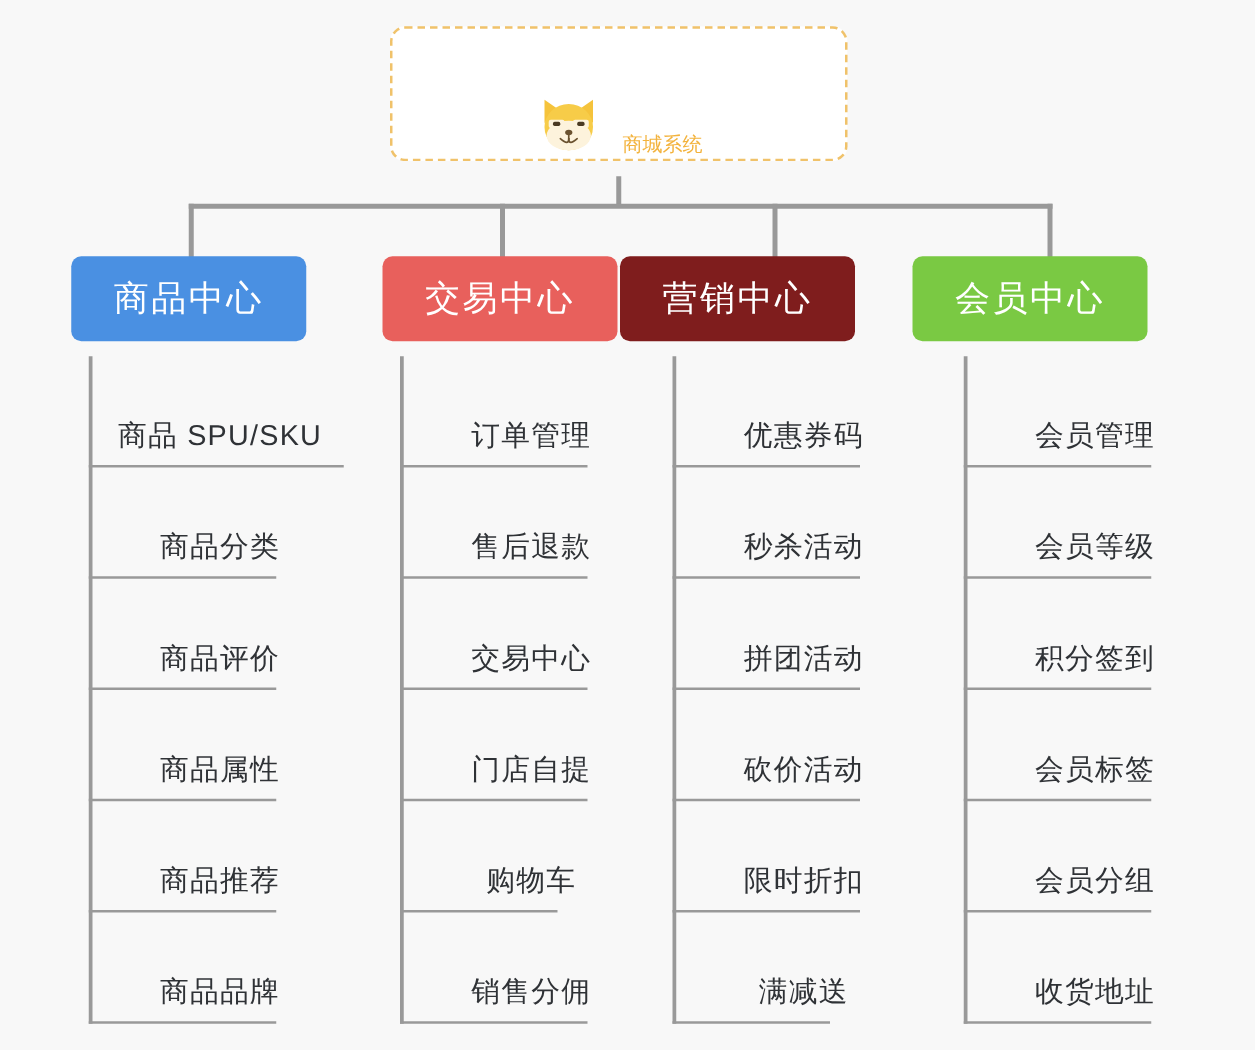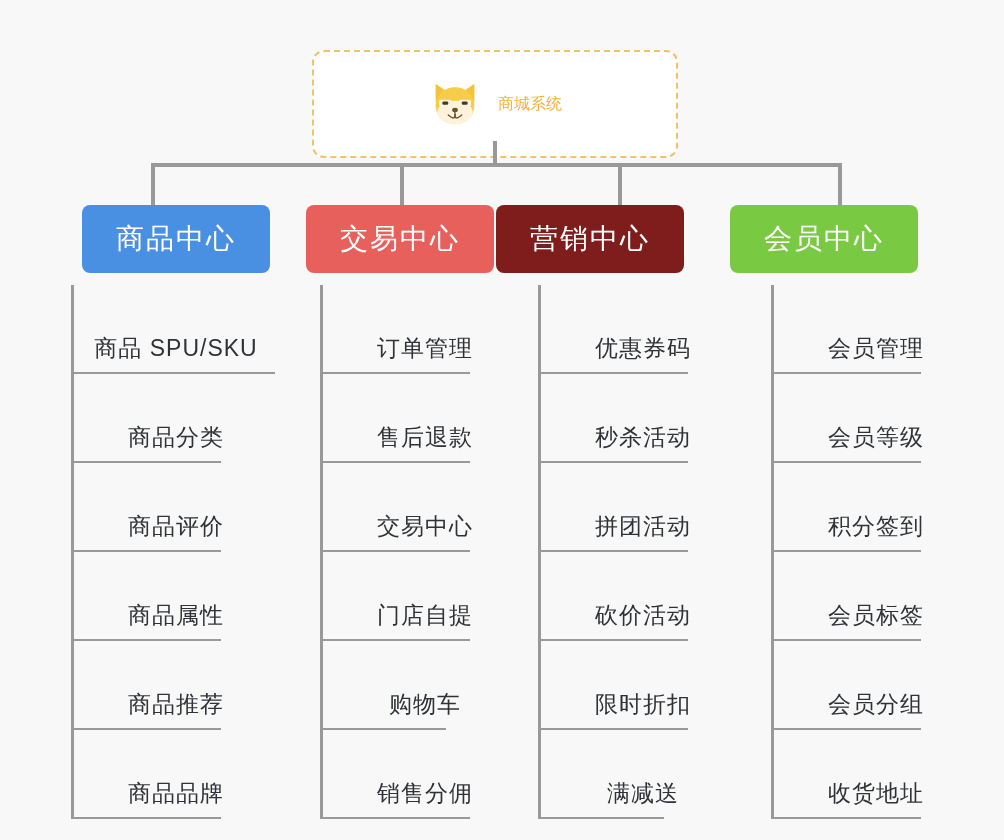--- a/index.html
+++ b/index.html
@@ -17,28 +17,28 @@
     position: relative;
     width: 1004px;
     height: 840px;
     background: #f8f8f8;
   }
 
   
   #root-node {
     position: absolute;
     left: 312px;
-    top: 50px;
+    top: 21px;
     width: 366px;
     height: 108px;
     background: #ffffff;
     border: 2px dashed #f0c26a;
     border-radius: 12px;
     display: flex;
-    align-items: center;
+    align-items: flex-end;
     justify-content: center;
     gap: 16px;
   }
 
   #root-icon {
     width: 54px;
     height: 54px;
     flex: 0 0 auto;
     display: block;
   }
@@ -142,21 +142,21 @@
 
   <div class="line v-line" style="left: 493px; top: 141px; height: 25px; background: rgb(153, 153, 153);"></div>
 
   <div class="line h-line" style="left: 151px; top: 163px; width: 691px; background: rgb(153, 153, 153);"></div>
 
   <div class="line v-line" style="left: 151px; top: 163px; height: 44px; background: rgb(153, 153, 153);"></div>
   <div class="line v-line" style="left: 400px; top: 163px; height: 44px; background: rgb(153, 153, 153);"></div>
   <div class="line v-line" style="left: 618px; top: 163px; height: 44px; background: rgb(153, 153, 153);"></div>
   <div class="line v-line" style="left: 838px; top: 163px; height: 44px; background: rgb(153, 153, 153);"></div>
 
-  <div class="cat-header" style="left: 57px; background: rgb(74, 144, 226); margin-left: 25px;">
+  <div class="cat-header" style="left: 57px; background: rgb(74, 144, 226);">
     <span>商品中心</span>
   </div>
   <div class="cat-header" style="left: 306px; background: rgb(232, 96, 92);">
     <span>交易中心</span>
   </div>
   <div class="cat-header" style="left: 496px; background: #7f1d1d;">
     <span>营销中心</span>
   </div>
   <div class="cat-header" style="left: 730px; background: rgb(122, 201, 67);">
     <span>会员中心</span>

